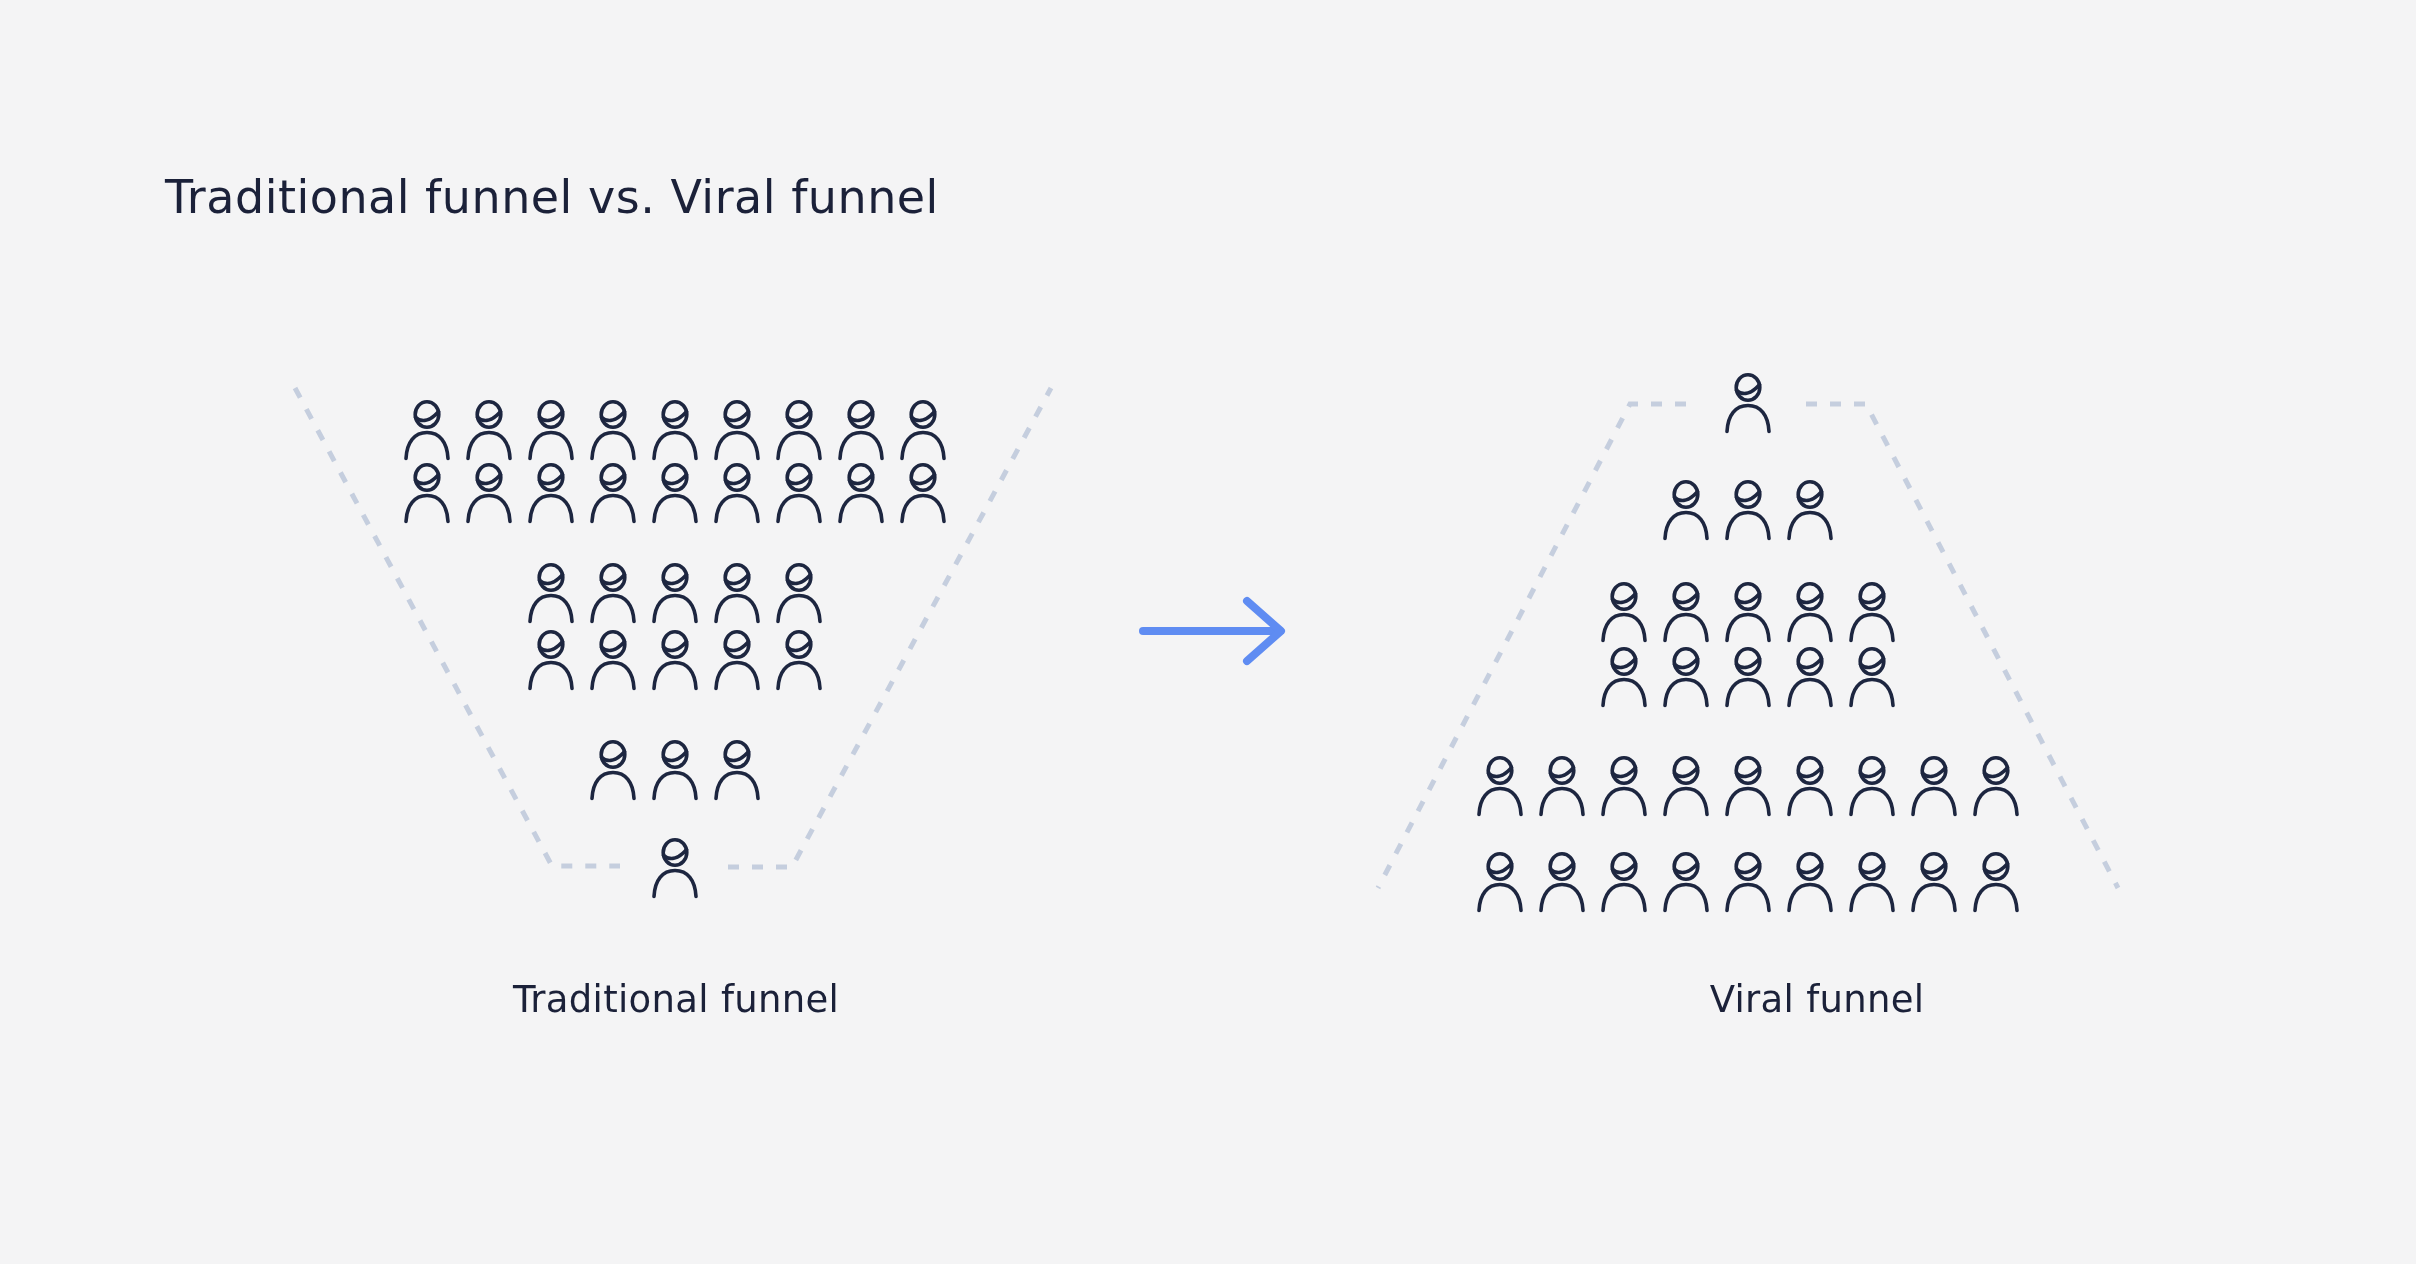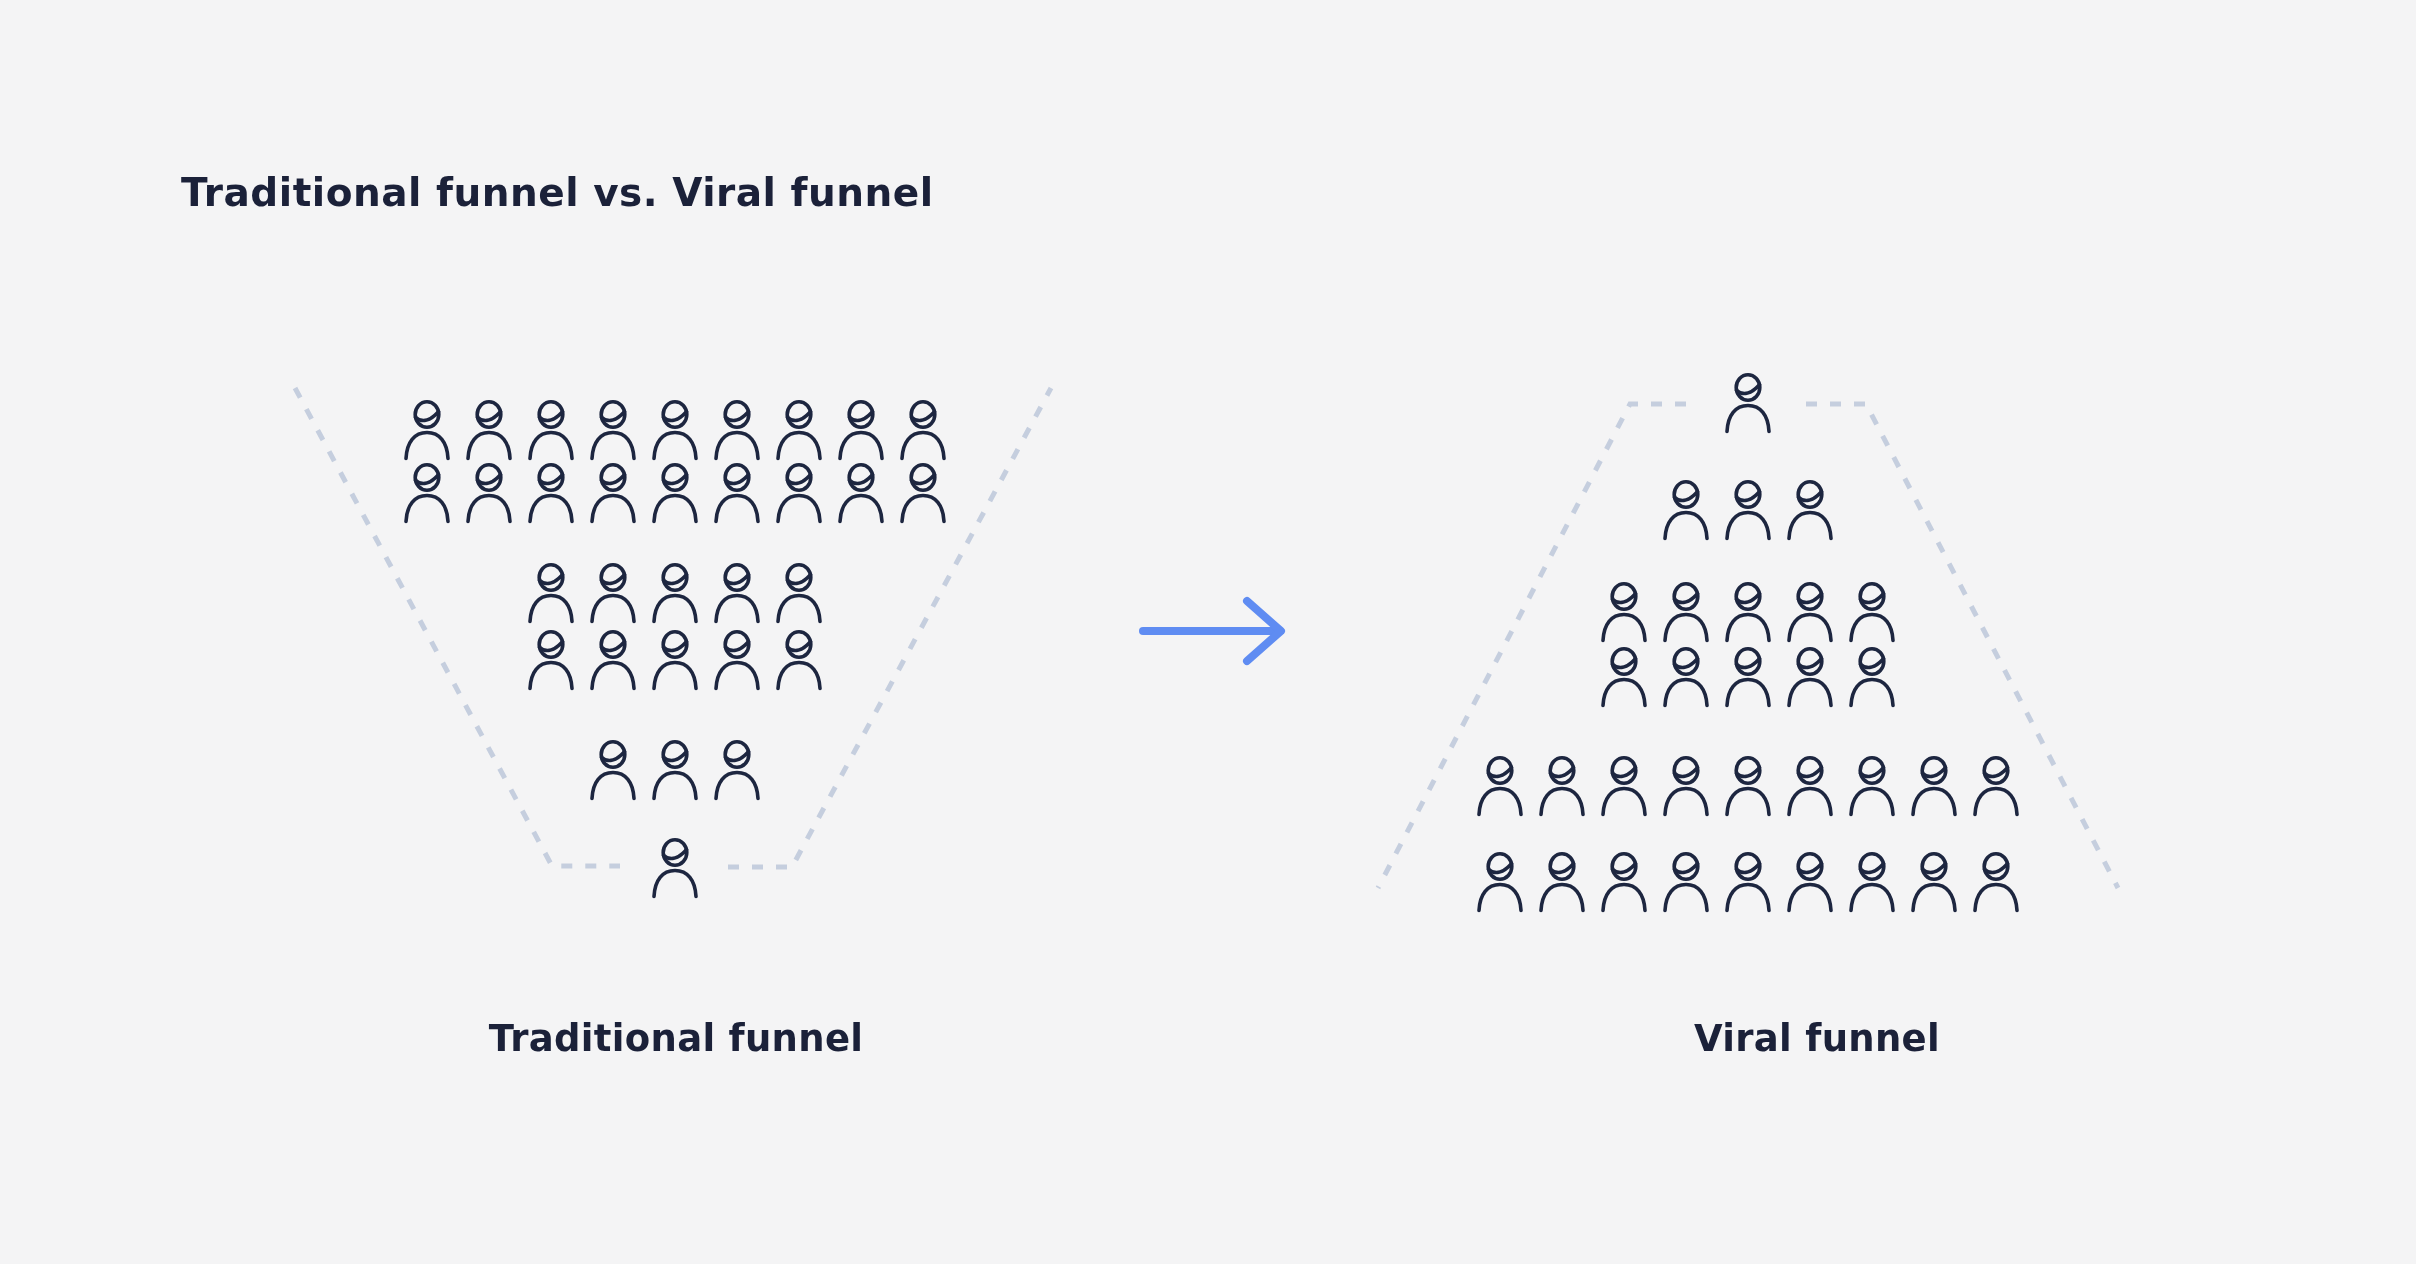--- a/index.html
+++ b/index.html
@@ -12,24 +12,24 @@
   * { margin: 0; padding: 0; box-sizing: border-box; }
   html, body { width: 2416px; height: 1264px; }
   body {
     background: var(--bg);
     font-family: "DejaVu Sans", "Liberation Sans", sans-serif;
     position: relative;
     overflow: hidden;
   }
   .page-title {
     position: absolute;
-    left: 181px;
+    left: 165px;
     top: 170px;
-    font-size: 39px;
-    font-weight: 700;
+    font-size: 46px;
+    font-weight: 400;
     letter-spacing: 0.5px;
     color: var(--ink);
     white-space: nowrap;
   }
   #diagram {
     position: absolute;
     left: 0; top: 0;
     width: 2416px;
     height: 1264px;
   }
@@ -52,25 +52,24 @@
     stroke: var(--arrow);
     stroke-width: 8;
     stroke-linecap: round;
     stroke-linejoin: round;
   }
   .funnel-label {
     position: absolute;
     top: 978px;
     transform: translateX(-50%);
     font-size: 37px;
-    font-weight: 700;
+    font-weight: 400;
     letter-spacing: 0.3px;
     color: var(--ink);
     white-space: nowrap;
-    margin-top: 39px;
   }
 </style>
 </head>
 <body>
 
 <h1 class="page-title">Traditional funnel vs. Viral funnel</h1>
 
 <svg id="diagram" viewBox="0 0 2416 1264" xmlns="http://www.w3.org/2000/svg">
   <defs>
     <symbol id="person-icon" viewBox="0 0 50 61" overflow="visible">

